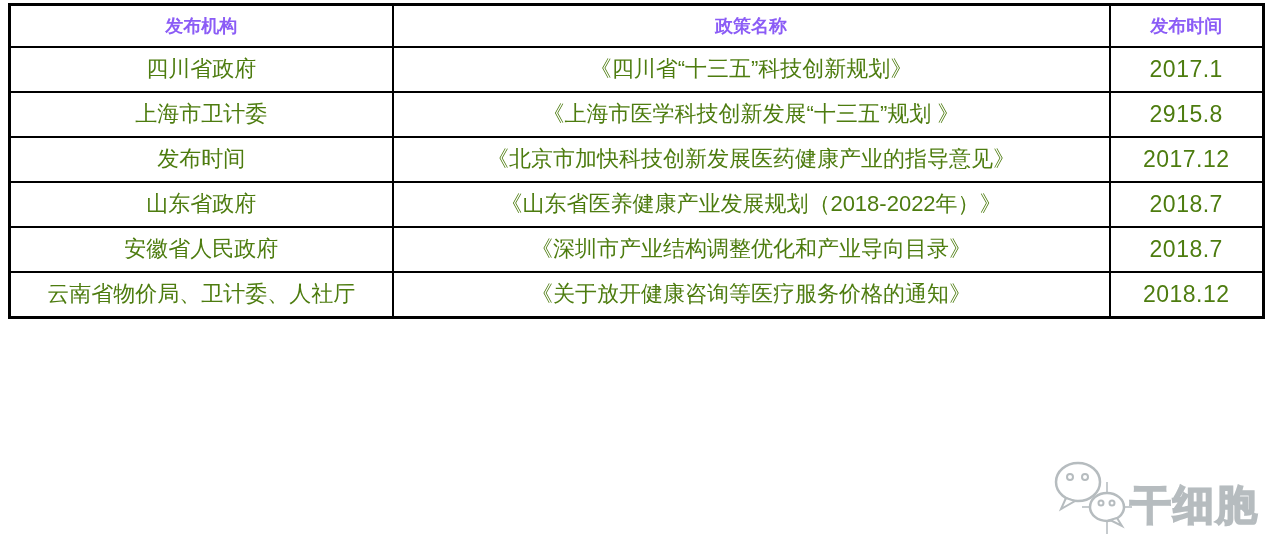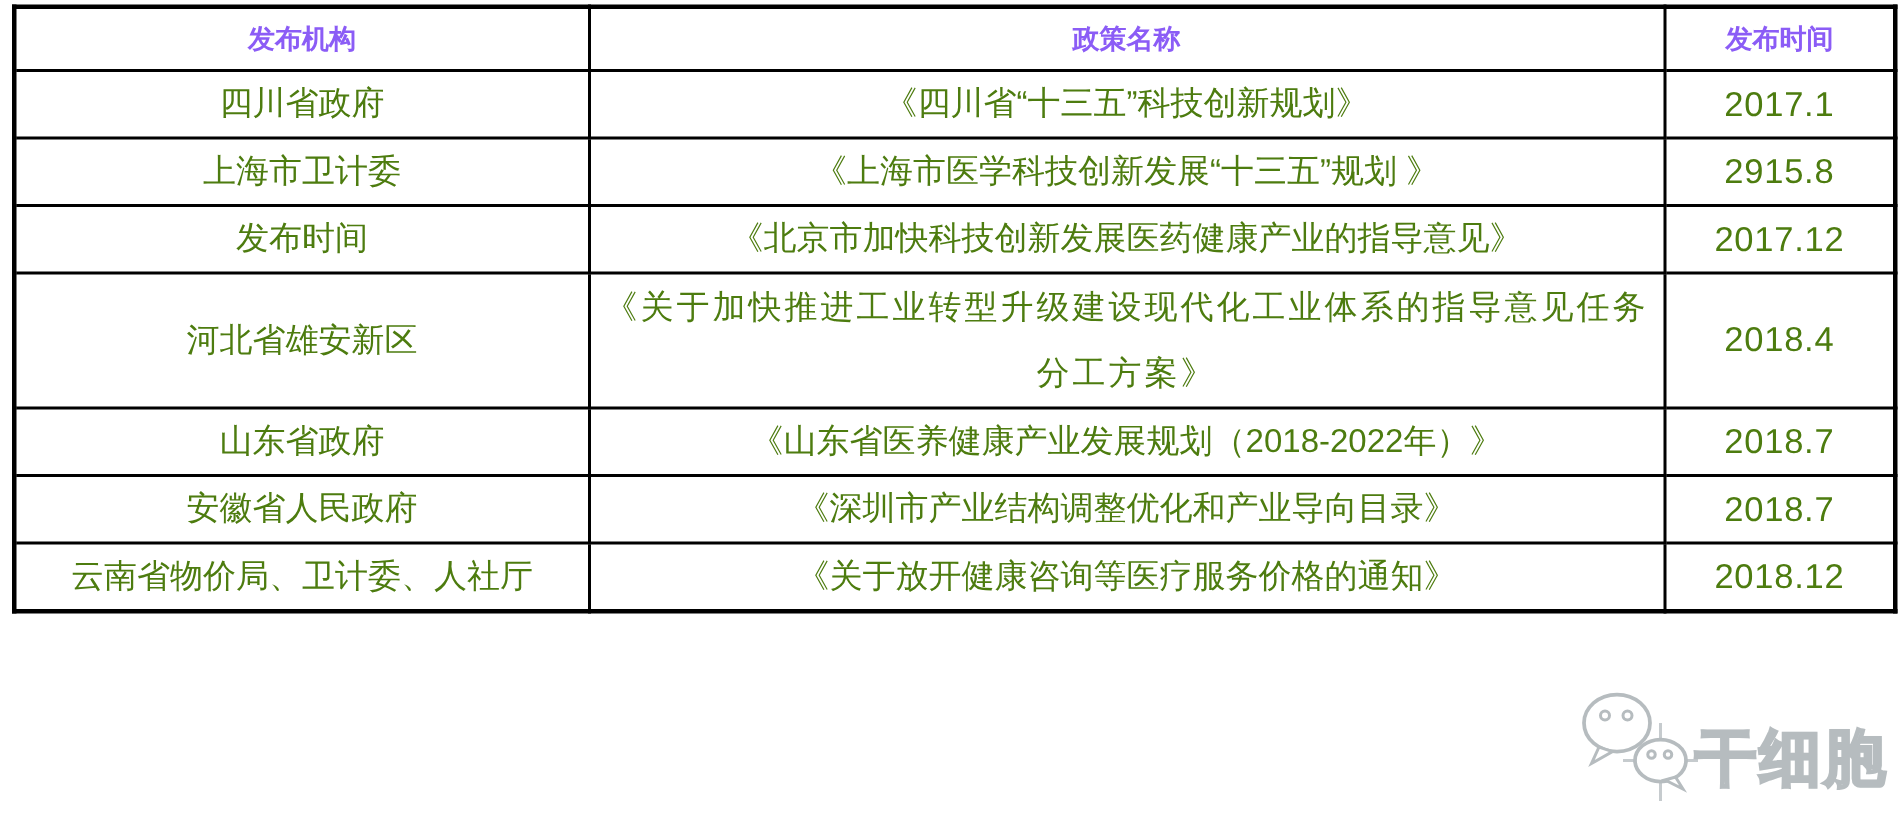--- a/index.html
+++ b/index.html
@@ -113,25 +113,20 @@
       <tr>
         <td class="agency-cell">上海市卫计委</td>
         <td class="policy-cell">《上海市医学科技创新发展“十三五”规划 》</td>
         <td class="date-cell">2915.8</td>
       </tr>
       <tr>
         <td class="agency-cell">发布时间</td>
         <td class="policy-cell">《北京市加快科技创新发展医药健康产业的指导意见》</td>
         <td class="date-cell">2017.12</td>
       </tr>
-      <tr class="double">
-        <td class="agency-cell">河北省雄安新区</td>
-        <td class="policy-cell">《关于加快推进工业转型升级建设现代化工业体系的指导意见任务分工方案》</td>
-        <td class="date-cell">2018.4</td>
-      </tr>
       <tr>
         <td class="agency-cell">山东省政府</td>
         <td class="policy-cell">《山东省医养健康产业发展规划（2018-2022年）》</td>
         <td class="date-cell">2018.7</td>
       </tr>
       <tr>
         <td class="agency-cell">安徽省人民政府</td>
         <td class="policy-cell">《深圳市产业结构调整优化和产业导向目录》</td>
         <td class="date-cell">2018.7</td>
       </tr>

